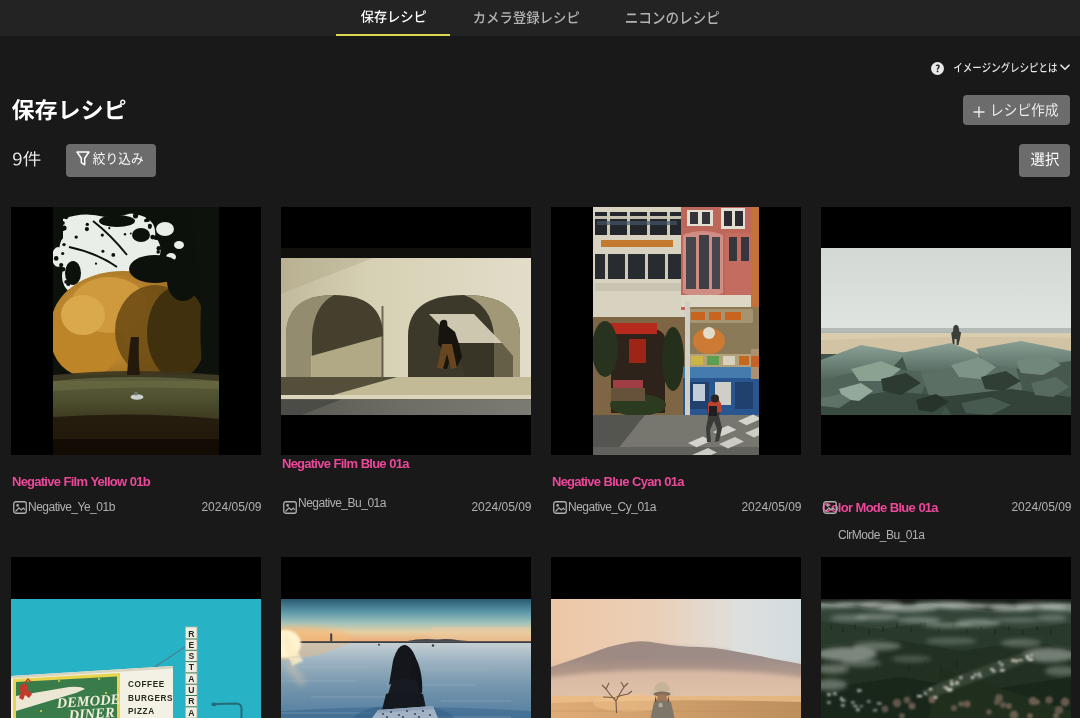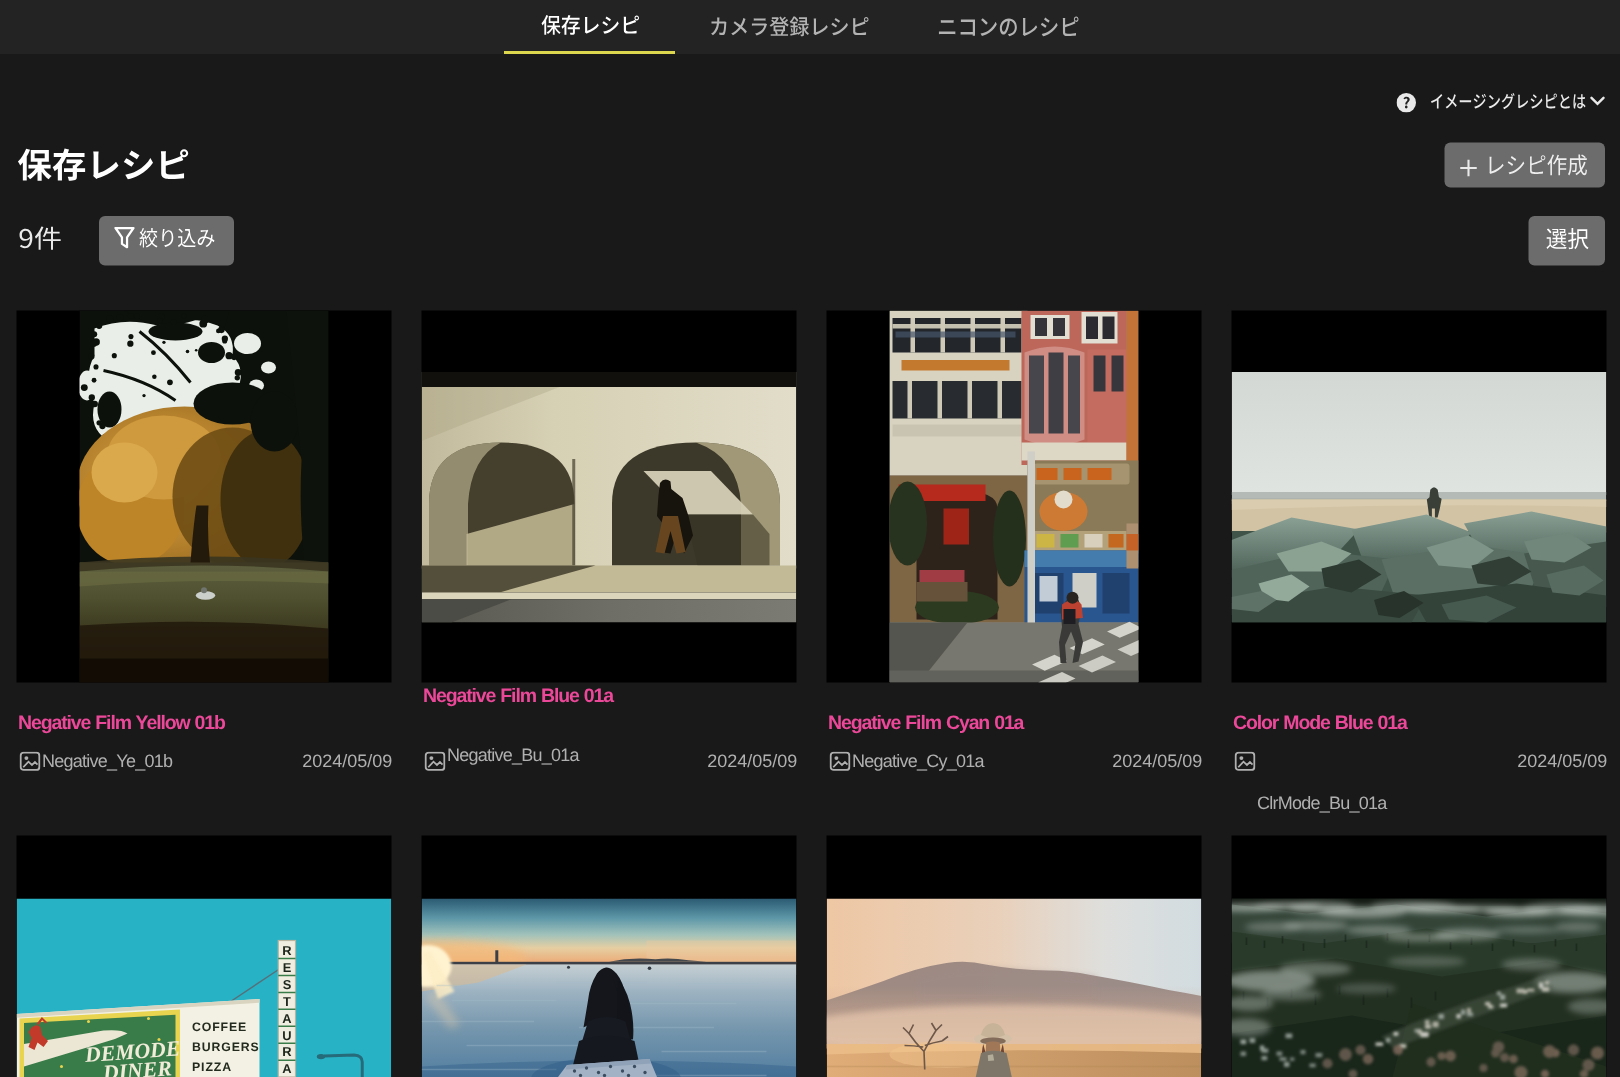--- a/index.html
+++ b/index.html
@@ -287,21 +287,21 @@
 <path d="M95 236 l15 -6.5 l8.5 4.2 l-15 6.5 Z M120 225 l15 -6.5 l8.5 4.2 l-15 6.5 Z M145 214 l15 -6.5 l8.5 4.2 l-15 6.5 Z" fill="#d4d4cc"></path>
 <path d="M99 248 l16 -7 l9 4.4 l-15 6.6 Z M126 237 l16 -7 l9 4.4 l-16 7 Z M152 226 l16 -7 l9 4.4 l-16 7 Z" fill="#ccccc4"></path>
 <path d="M118 193 q6 -4 8 0 l2 6 l-2 10 l3 12 l-3 13 l-4 1 l2 -13 l-3 -8 l-4 9 l1 12 l-4 0 l-1 -14 l2 -10 l-1 -12 Z" fill="#3a3a38"></path>
 <path d="M115 196 q8 -6 13 0 l1 9 l-14 1 Z" fill="#bb4130"></path>
 <circle cx="122" cy="191.5" r="4" fill="#2a2420"></circle>
 <rect x="116" y="199" width="8" height="10" fill="#1e1e22"></rect>
 <rect x="158" y="142" width="8" height="30" fill="#ad9070"></rect>
 <path d="M158 149 h8 v11 h-8 Z" fill="#c46228"></path>
 </svg>
   </div>
-<div class="title" style="left:552px;top:474px">Negative Film Cyan 01a</div>
+<div class="title" style="left:552px;top:474px">Negative Blue Cyan 01a</div>
 <div class="meta" style="left:553px;top:500px;width:16px;height:15px">
     <svg width="14" height="13" viewBox="0 0 14 13" style="position:absolute;left:0;top:1px">
       <rect x="0.75" y="0.75" width="12.5" height="11.5" rx="2" fill="none" stroke="#b0b0b0" stroke-width="1.3"></rect>
       <circle cx="4.6" cy="4.4" r="1.3" fill="#b0b0b0"></circle>
       <path d="M2.5 10.5 L6 6.8 L8.3 9 L10.3 7 L12 8.8" fill="none" stroke="#b0b0b0" stroke-width="1.2"></path>
     </svg>
   </div>
 <div class="meta" style="left:568px;top:500px">Negative_Cy_01a</div>
 <div class="meta" style="left:551px;top:500px;width:250.5px;text-align:right;letter-spacing:0px">2024/05/09</div>
 <div class="card-img" style="left:821px;top:207px">
@@ -338,21 +338,21 @@
 <path d="M195 113 L225 107 L240 117 L222 127 L200 125 Z" fill="#71877b"></path>
 <path d="M60 131 L85 125 L100 135 L80 147 L62 143 Z" fill="#2c3a32"></path>
 <path d="M160 129 L185 123 L200 133 L182 143 L164 141 Z" fill="#303e36"></path>
 <path d="M18 141 L40 135 L52 143 L38 153 L22 151 Z" fill="#93a99a"></path>
 <path d="M210 135 L235 129 L248 139 L232 149 L214 147 Z" fill="#576b61"></path>
 <path d="M95 152 L115 146 L128 154 L112 164 L98 162 Z" fill="#27332b"></path>
 <path d="M140 155 L170 149 L190 157 L170 167 L145 165 Z" fill="#465a50"></path>
 <path d="M0 150 L20 146 L30 152 L18 160 L0 158 Z" fill="#5e7268"></path>
 </svg>
   </div>
-<div class="title" style="left:822px;top:474px">Color Mode Blue 01a</div>
+<div class="title" style="left:822px;top:500px">Color Mode Blue 01a</div>
 <div class="meta" style="left:823px;top:500px;width:16px;height:15px">
     <svg width="14" height="13" viewBox="0 0 14 13" style="position:absolute;left:0;top:1px">
       <rect x="0.75" y="0.75" width="12.5" height="11.5" rx="2" fill="none" stroke="#b0b0b0" stroke-width="1.3"></rect>
       <circle cx="4.6" cy="4.4" r="1.3" fill="#b0b0b0"></circle>
       <path d="M2.5 10.5 L6 6.8 L8.3 9 L10.3 7 L12 8.8" fill="none" stroke="#b0b0b0" stroke-width="1.2"></path>
     </svg>
   </div>
 <div class="meta" style="left:838px;top:528px">ClrMode_Bu_01a</div>
 <div class="meta" style="left:821px;top:500px;width:250.5px;text-align:right;letter-spacing:0px">2024/05/09</div>
 <div class="card-img" style="left:11px;top:557px">

